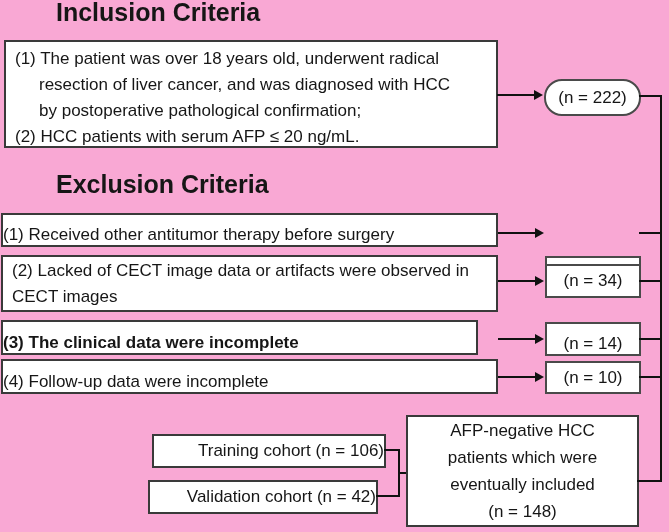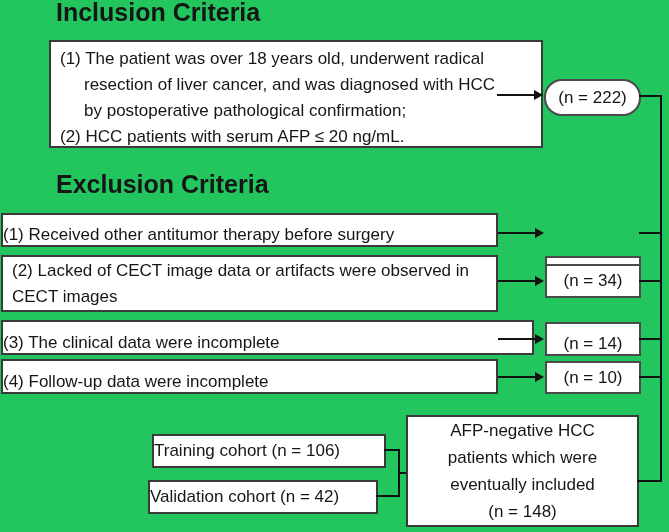--- a/index.html
+++ b/index.html
@@ -2,21 +2,21 @@
 <html><head>
 <meta charset="utf-8">
 <style>
   * { margin: 0; padding: 0; box-sizing: border-box; }
   html, body { background: #ffffff; }
   body { font-family: "Liberation Sans", sans-serif; color: #111111; }
   .canvas {
     position: relative;
     width: 669px;
     height: 532px;
-    background: #22c55e;
+    background: #f9a8d4;
     overflow: hidden;
   }
   .title {
     position: absolute;
     font-size: 25px;
     font-weight: bold;
     line-height: 30px;
     color: #161616;
     white-space: nowrap;
   }
@@ -30,21 +30,21 @@
   .crit-box { padding: 4px 6px 0 9px; line-height: 26px; }
   .crit-box .ln { white-space: nowrap; }
   .crit-box .ln.indent { padding-left: 24px; }
   .one-line { display: flex; align-items: flex-end; white-space: nowrap; }
   .wrap-box { padding: 1px 10px 0 9px; line-height: 26px; }
   .nbox {
     border-color: #4a4a4a;
     display: flex; align-items: center; justify-content: center;
     white-space: nowrap;
   }
-  .center-box { display: flex; align-items: center; justify-content: flex-start; white-space: nowrap; }
+  .center-box { display: flex; align-items: center; justify-content: flex-end; white-space: nowrap; }
   .final-box {
     display: flex; flex-direction: column;
     align-items: center; justify-content: space-between;
     line-height: 27px; text-align: center;
   }
   .hline { position: absolute; height: 2px; background: #111111; }
   .vline { position: absolute; width: 2px; background: #111111; }
   .ahead {
     position: absolute; width: 0; height: 0;
     border-top: 5px solid transparent;
@@ -52,21 +52,21 @@
     border-left: 9px solid #111111;
   }
 </style>
 </head>
 <body>
 
 <div class="canvas">
 
   <div class="title" style="left:56px; top:-3px;">Inclusion Criteria</div>
 
-  <div class="box crit-box" style="left:4px; top:40px; width:494px; height:108px;margin-left:45px;">
+  <div class="box crit-box" style="left:4px; top:40px; width:494px; height:108px;">
     <div class="ln">(1) The patient was over 18 years old, underwent radical</div>
     <div class="ln indent">resection of liver cancer, and was diagnosed with HCC</div>
     <div class="ln indent">by postoperative pathological confirmation;</div>
     <div class="ln">(2) HCC patients with serum AFP ≤ 20 ng/mL.</div>
   </div>
 
   <div class="hline" style="left:497px; top:94px; width:38px;"></div>
   <div class="ahead" style="left:534px; top:90px;"></div>
 
   <div class="box nbox" style="left:544px; top:79px; width:97px; height:37px;border-radius:18px;">
@@ -91,21 +91,21 @@
   <div class="box wrap-box" style="left:1px; top:255px; width:497px; height:57px;">
     <span>(2) Lacked of CECT image data or artifacts were observed in CECT images</span>
   </div>
   <div class="hline" style="left:498px; top:280px; width:37px;"></div>
   <div class="ahead" style="left:535px; top:276px;"></div>
   <div class="box nbox" style="left:545px; top:264px; width:96px; height:34px;">
     <span>(n = 34)</span>
   </div>
   <div class="hline" style="left:639px; top:280px; width:23px;"></div>
 
-  <div class="box one-line" style="left:1px; top:320px; width:533px; height:35px;">
+  <div class="box one-line" style="left:1px; top:320px; width:477px; height:35px;font-weight:bold;">
     <span>(3) The clinical data were incomplete</span>
   </div>
   <div class="hline" style="left:498px; top:338px; width:37px;"></div>
   <div class="ahead" style="left:535px; top:334px;"></div>
   <div class="box nbox" style="left:545px; top:322px; width:96px; height:34px;align-items:flex-end;">
     <span>(n = 14)</span>
   </div>
   <div class="hline" style="left:639px; top:338px; width:23px;"></div>
 
   <div class="box one-line" style="left:1px; top:359px; width:497px; height:35px;">

